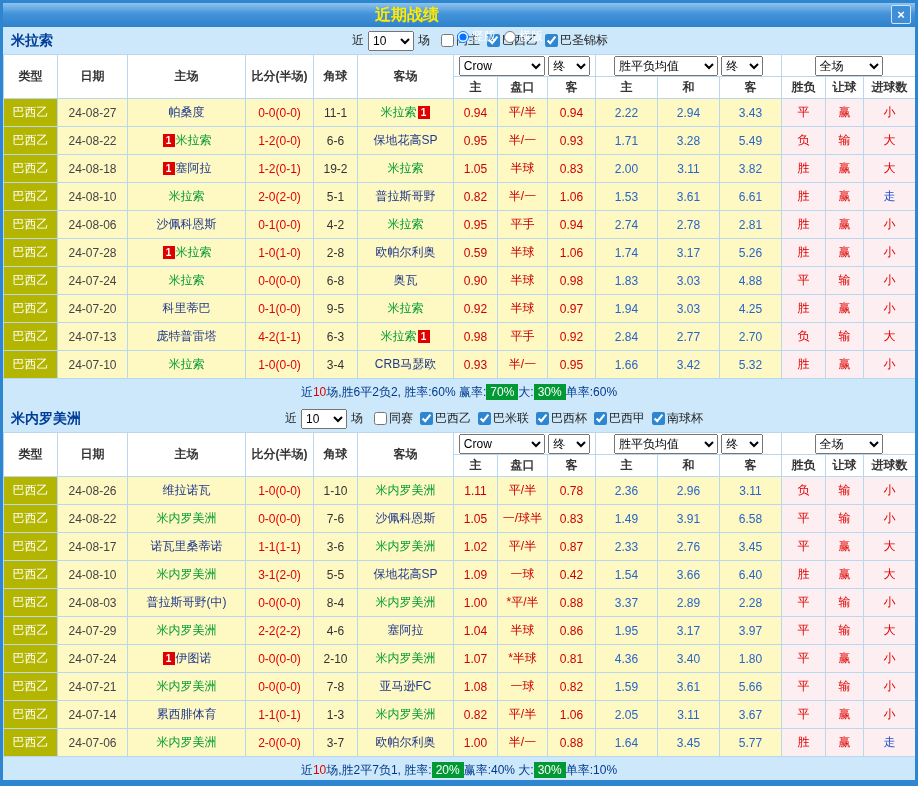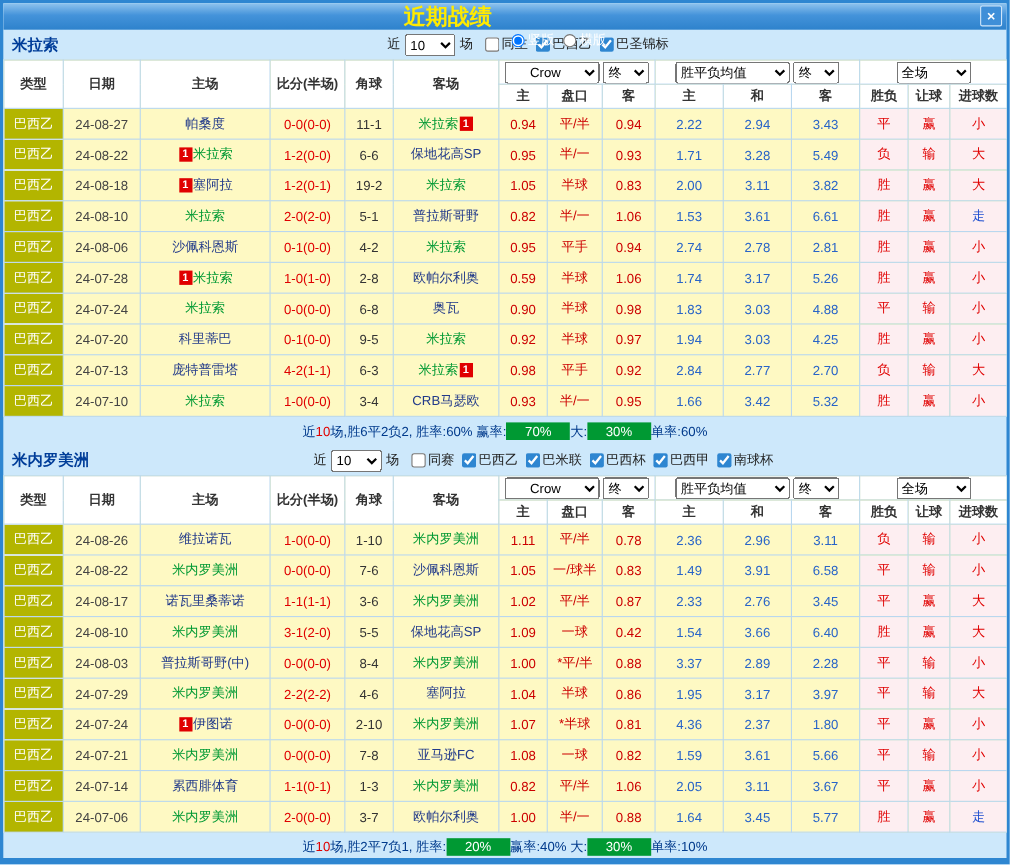--- a/index.html
+++ b/index.html
@@ -5,36 +5,36 @@
   * { margin:0; padding:0; box-sizing:border-box; }
   html,body { width:918px; height:786px; }
   body { font-family:"Liberation Sans","DejaVu Sans",sans-serif; font-size:12px; background:#eaf4fd; overflow:hidden; }
 
   .window { width:918px; height:786px; border:3px solid #2e86d1; border-bottom-width:6px;
             background:#cde8fb; overflow:hidden; }
 
   
   .titlebar { height:24px; background:linear-gradient(180deg,#8fc3ee 0%,#4493da 45%,#2e82cc 100%);
               display:flex; align-items:center; justify-content:center; position:relative; color:#fff; }
-  .titlebar .title { color:#ffea00; font-weight:bold; font-size:20px; margin-right:10px; }
+  .titlebar .title { color:#ffea00; font-weight:bold; font-size:16px; margin-right:10px; }
   .radio-label { display:inline-flex; align-items:center; gap:3px; margin-left:8px; font-size:12px; cursor:pointer;margin-top:43px; }
   .radio-label input { width:12px; height:12px; margin:0; }
   .close-btn { position:absolute; right:4px; top:2px; width:20px; height:19px; background:#3f8fd8;
                border:1px solid #cfe6fa; border-radius:2px; display:flex; align-items:center; justify-content:center;
                color:#fff; font-weight:bold; font-size:13px; cursor:pointer; }
 
   
   .section-header { height:27px; display:flex; align-items:center; padding:0 8px; }
   .team-title { color:#003d99; font-weight:bold; font-size:14px; }
   .filters { margin:0 auto; display:flex; align-items:center; gap:4px; color:#222; }
   .cb-label { display:inline-flex; align-items:center; gap:2px; margin-left:7px; cursor:pointer; }
   .cb-label input { width:13px; height:13px; margin:0; accent-color:#2e86d1; }
   select { font-size:12px; height:20px; font-family:inherit; }
   .sel-num { width:46px; }
-  .sel-book { width:86px;text-align:center; }
+  .sel-book { width:86px; }
   .sel-stage { width:42px; }
   .sel-avg { width:104px; }
   .sel-scope { width:68px; }
 
   
   table.match-table { width:912px; border-collapse:collapse; table-layout:fixed; background:#fef9c3; }
   .match-table th, .match-table td { border:1px solid #b9d7ef; text-align:center; white-space:nowrap; overflow:hidden; padding:0 2px; }
   .match-table thead th { height:22px; font-weight:bold; color:#333; background:#fff; font-size:12px; }
   .match-table tbody td { height:28px; font-size:12px; }
 
@@ -52,21 +52,21 @@
               font-size:10px; font-weight:bold; vertical-align:middle; margin:0 1px; text-align:center; }
   td.odds-cell { color:#cc0000; }
   td.avg-cell { color:#2864c8; }
   td.res-cell { background:#fdeef1; color:#e00000; }
   td.res-cell.walk { color:#2050d0; }
 
   
   .summary { height:26px; display:flex; align-items:center; justify-content:center; color:#003a8c; }
   .summary span { margin:0; }
   .sum-red { color:#e00000; }
-  .sum-badge { background:#009933; color:#fff; padding:1px 17px; margin:0 4px; }
+  .sum-badge { background:#009933; color:#fff; padding:1px 4px; margin:0 4px; }
 </style>
 </head>
 <body>
 
 <div class="window">
 
   <div class="titlebar">
     <span class="title">近期战绩</span>
     <label class="radio-label">
       <input type="radio" name="layout" checked="" style="">
@@ -526,21 +526,21 @@
             <td class="type-cell">巴西乙</td>
             <td class="date-cell">24-07-24</td>
             <td class="team-cell"><span class="red-card">1</span><span class="team-name">伊图诺</span></td>
             <td class="score-cell">0-0(0-0)</td>
             <td class="corner-cell">2-10</td>
             <td class="team-cell"><span class="team-name hl">米内罗美洲</span></td>
             <td class="odds-cell">1.07</td>
             <td class="odds-cell">*半球</td>
             <td class="odds-cell">0.81</td>
             <td class="avg-cell">4.36</td>
-            <td class="avg-cell">2.37</td>
+            <td class="avg-cell">3.40</td>
             <td class="avg-cell">1.80</td>
             <td class="res-cell">平</td>
             <td class="res-cell">赢</td>
             <td class="res-cell">小</td>
           </tr>
           <tr>
             <td class="type-cell">巴西乙</td>
             <td class="date-cell">24-07-21</td>
             <td class="team-cell"><span class="team-name hl">米内罗美洲</span></td>
             <td class="score-cell">0-0(0-0)</td>

